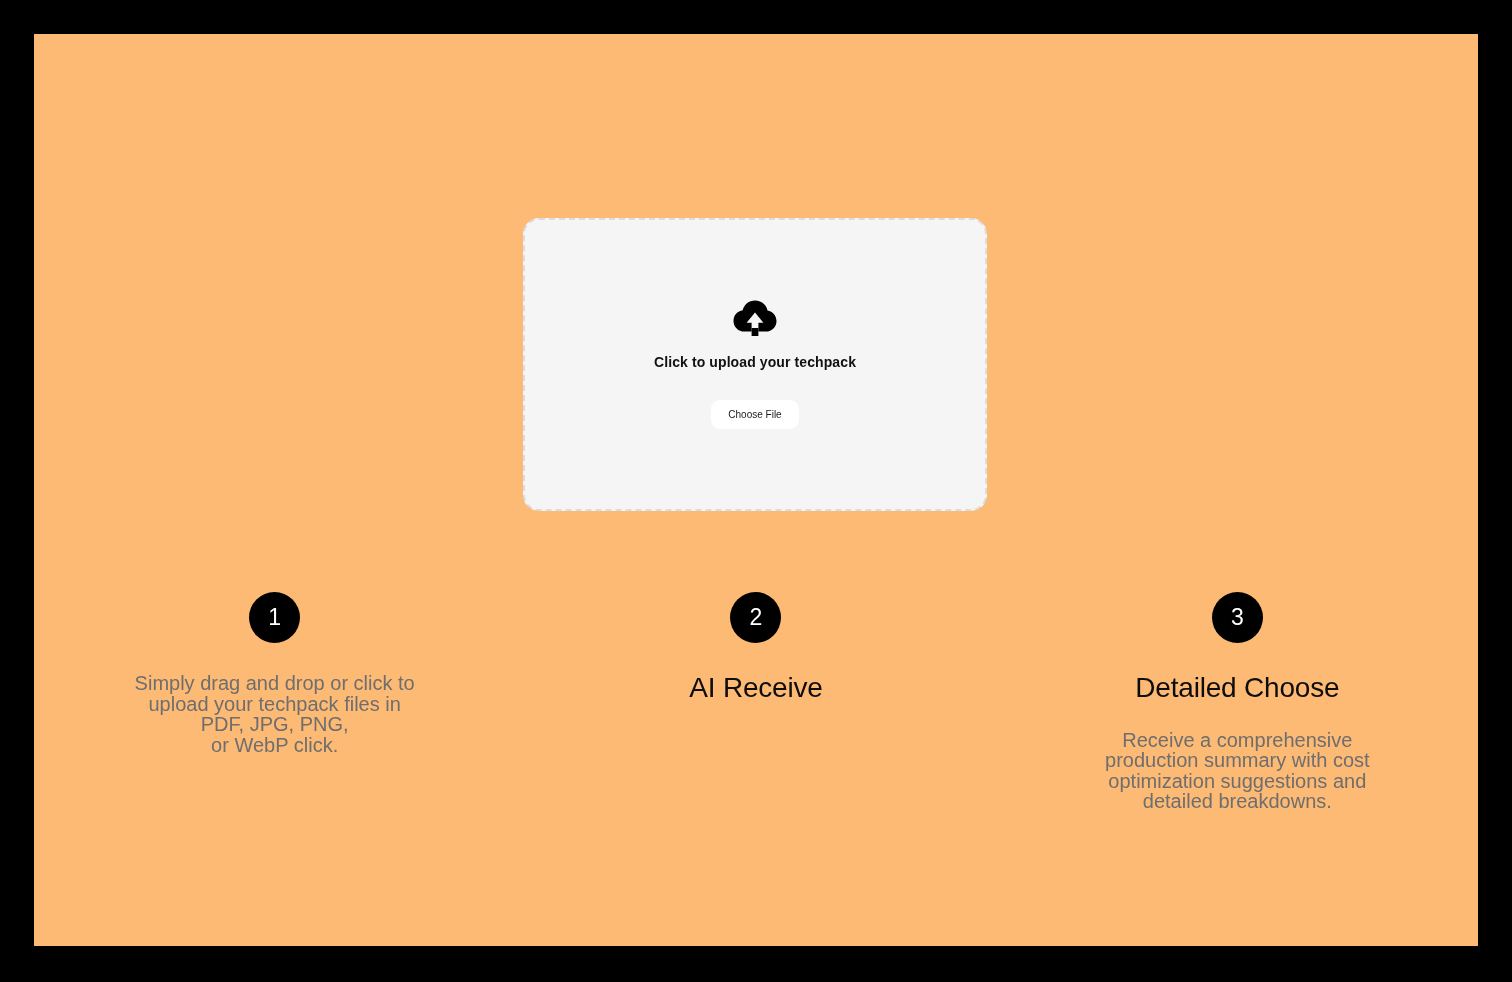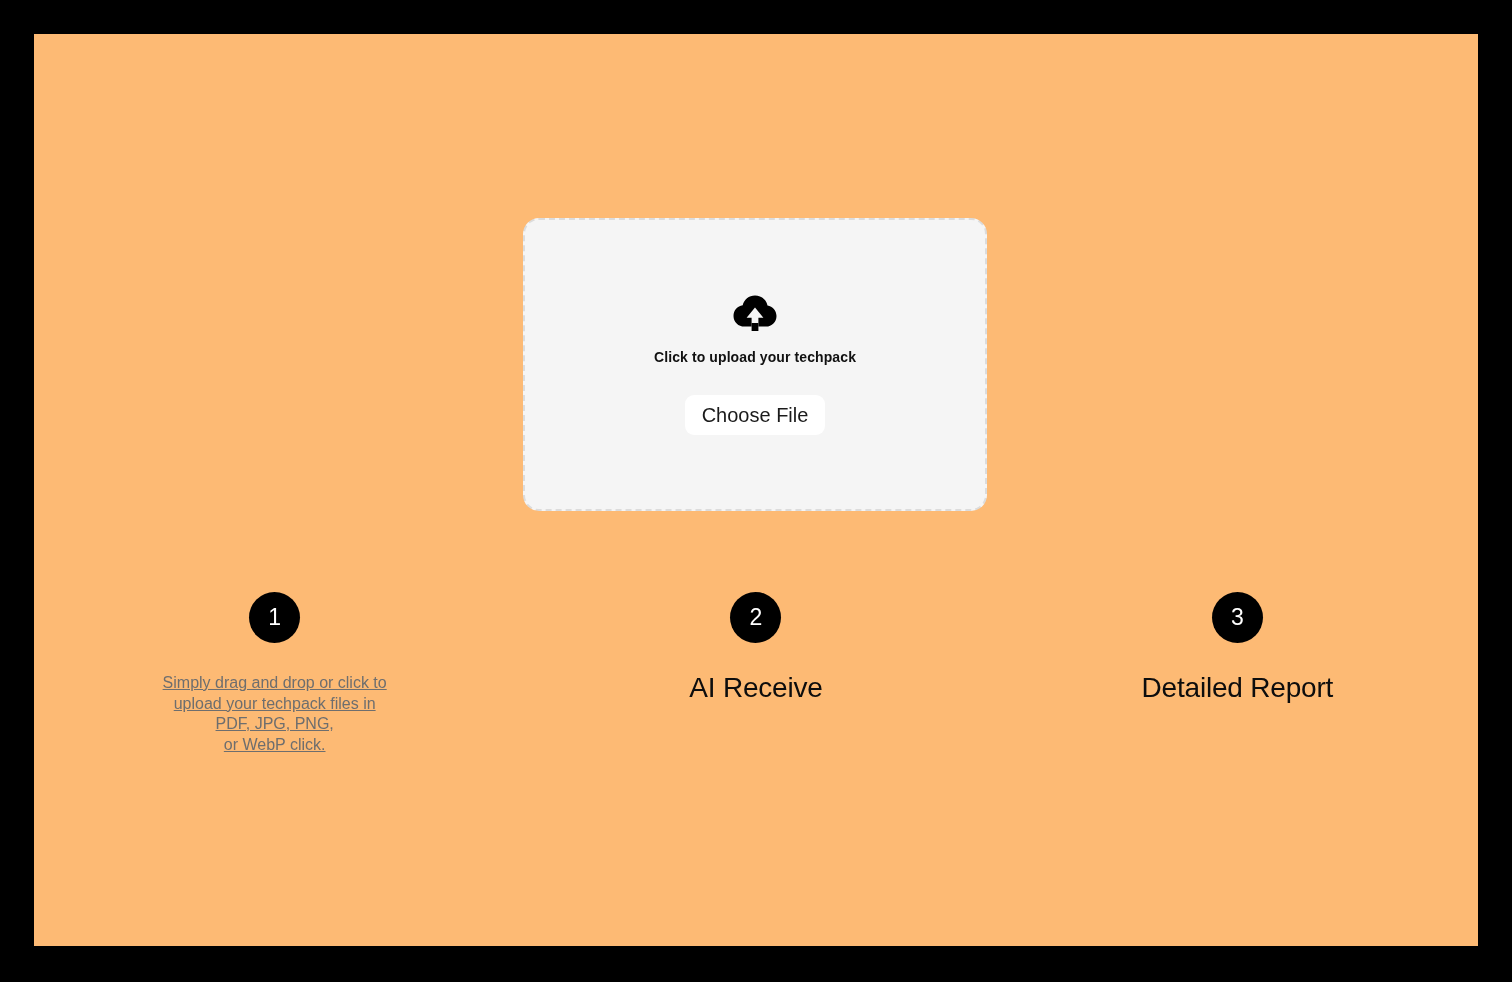--- a/index.html
+++ b/index.html
@@ -53,21 +53,21 @@
     font-size: 14px;
     font-weight: 700;
     color: #111111;
     letter-spacing: 0.1px;
     margin: 0 0 30px 0;
     text-align: center;
   }
 
   .choose-file-btn {
     font-family: "Liberation Sans", sans-serif;
-    font-size: 20px;
+    font-size: 10px;
     font-weight: 400;
     color: #1a1a1a;
     background: #ffffff;
     border: none;
     border-radius: 9px;
     padding: 9px 17px;
     cursor: pointer;
     line-height: 1.1;
     text-align: center;
   }
@@ -110,27 +110,26 @@
   .step-title {
     font-size: 28px;
     font-weight: 500;
     color: #0d0d0d;
     margin: 0 0 26px 0;
     letter-spacing: -0.2px;
     line-height: 1.1;
   }
 
   .step-desc {
-    font-size: 16px;
+    font-size: 20px;
     font-weight: 400;
     color: #6e6e6e;
     line-height: 20.5px;
     margin: 0;
     max-width: 320px;
-    text-decoration: underline;
   }
 </style>
 </head>
 <body>
 
 <div class="app-frame">
 
   <div class="dropzone">
     <span class="upload-icon">
       <svg viewBox="0 0 44 36" width="44" height="36" xmlns="http://www.w3.org/2000/svg">
@@ -170,17 +169,23 @@
       </p>
     </div>
 
     <div class="step">
       <div class="step-badge">2</div>
       <h2 class="step-title">AI Receive</h2>
     </div>
 
     <div class="step">
       <div class="step-badge">3</div>
-      <h2 class="step-title">Detailed Report</h2>
+      <h2 class="step-title">Detailed Choose</h2>
+      <p class="step-desc">
+        <span>Receive a comprehensive</span><br>
+        <span>production summary with cost</span><br>
+        <span>optimization suggestions and</span><br>
+        <span>detailed breakdowns.</span>
+      </p>
     </div>
 
   </div>
 </div>
 
 </body></html>

